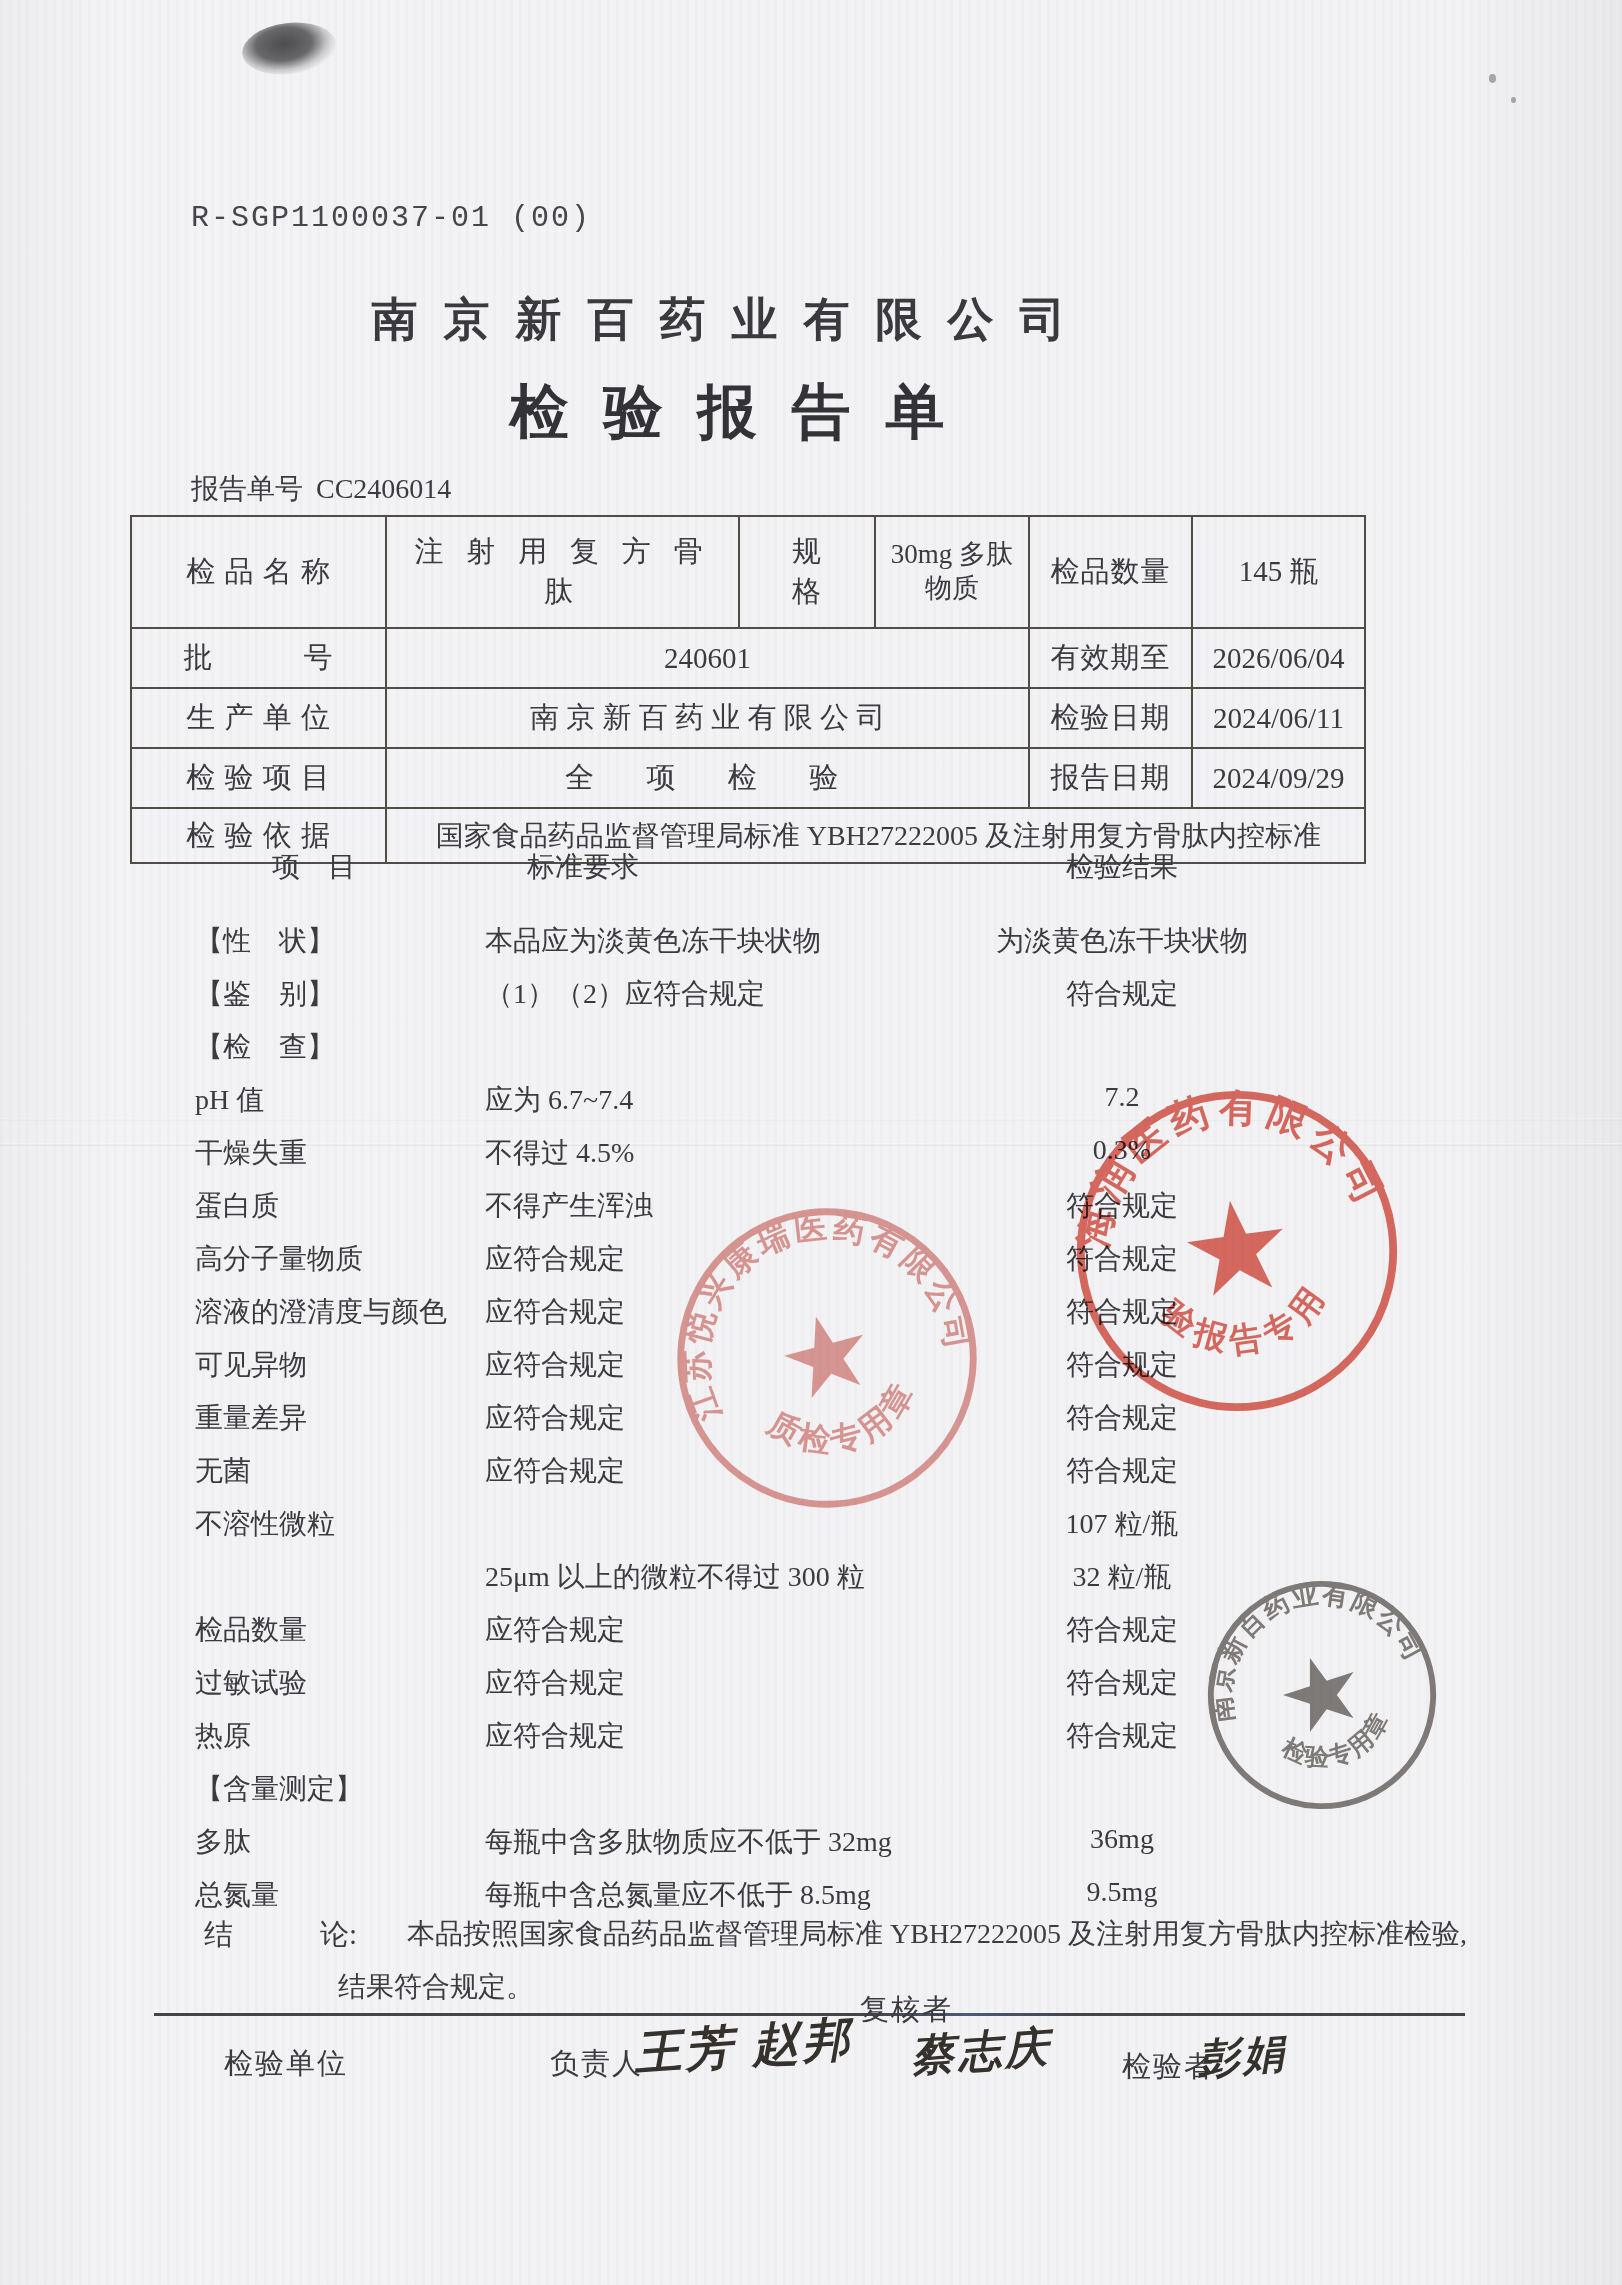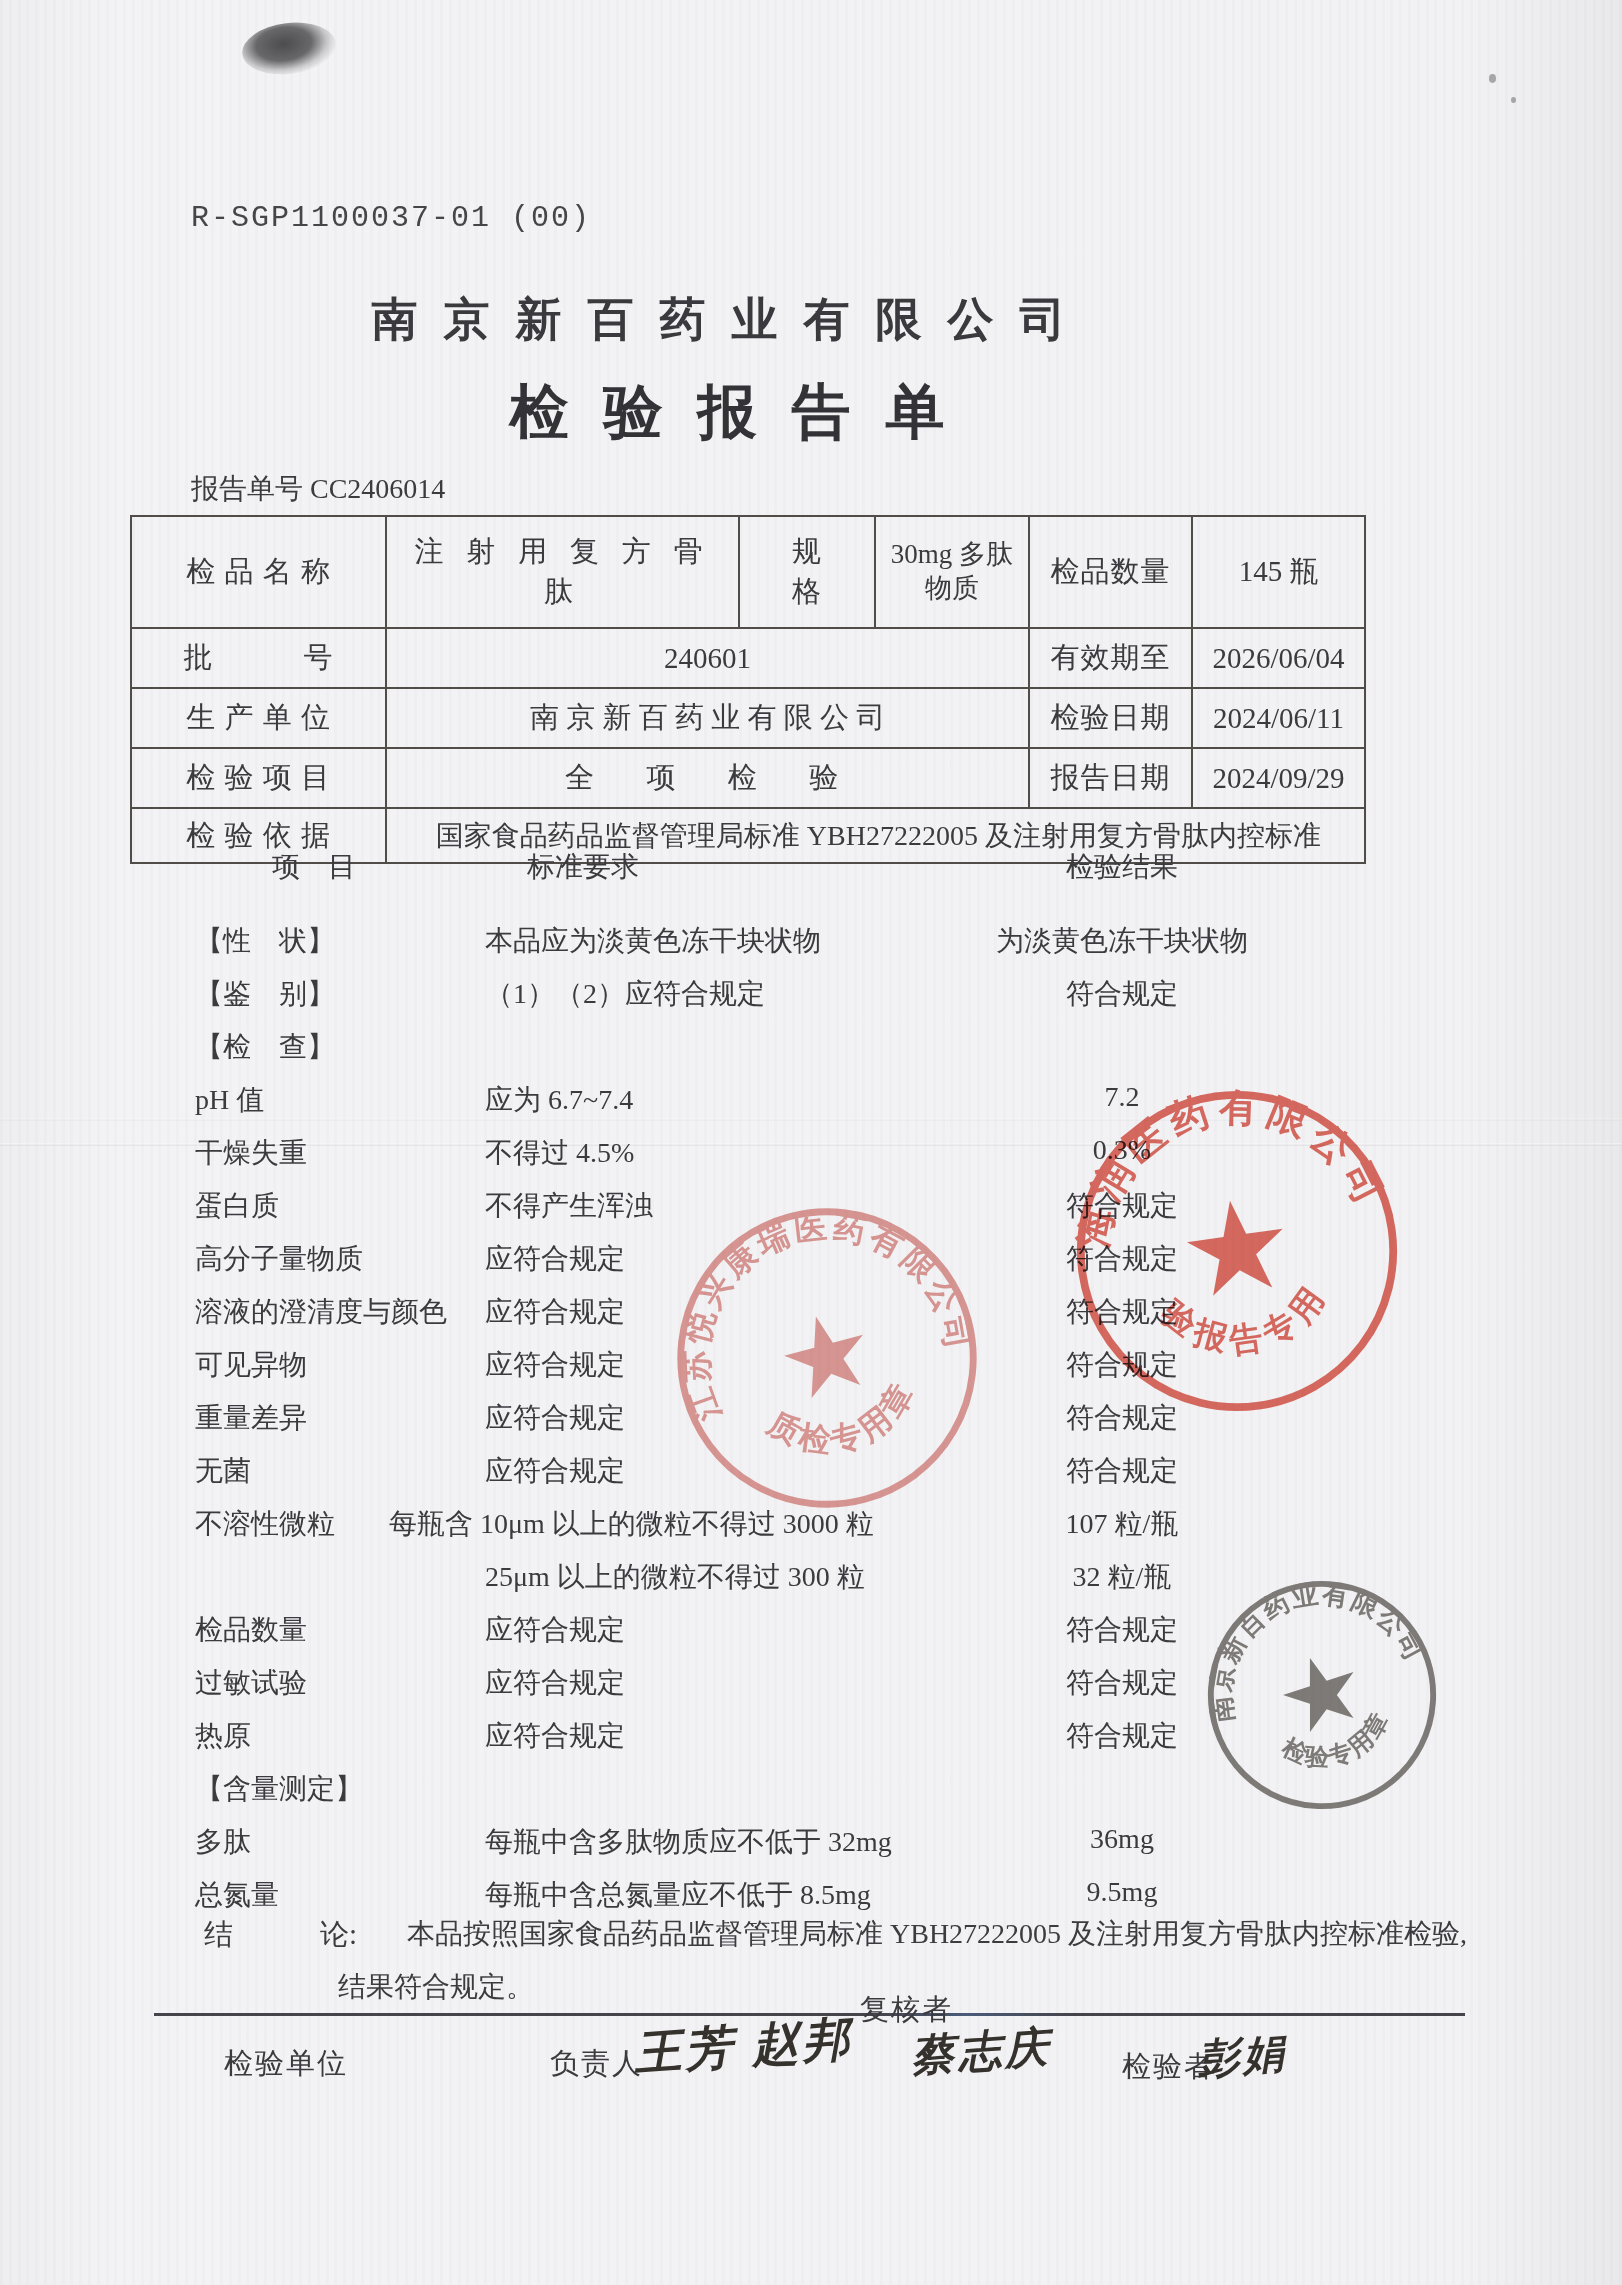--- a/index.html
+++ b/index.html
@@ -16,21 +16,21 @@
     background:radial-gradient(ellipse at 45% 40%,#3e3e41 0%,#5c5c5f 38%,rgba(120,120,122,.35) 60%,transparent 75%);
     transform:rotate(-7deg);opacity:.92;}
   .speck{position:absolute;border-radius:50%;background:#6a696e;opacity:.55;}
   .doc-code{position:absolute;left:191px;top:201px;font-size:30px;letter-spacing:2px;
     font-family:"Liberation Mono","DejaVu Sans Mono",monospace;color:#46454a;}
   .company-title{position:absolute;left:0;top:289px;width:1463px;text-align:center;
     font-size:46px;letter-spacing:26px;font-weight:600;color:#3a393e;}
   .report-title{position:absolute;left:13px;top:373px;width:1463px;text-align:center;
     font-size:59px;letter-spacing:35px;font-weight:700;color:#333236;}
   .report-no{position:absolute;left:191px;top:470px;font-size:28px;}
-  .report-no b{font-weight:normal;font-family:"Liberation Serif",serif;margin-left:7px;}
+  .report-no b{font-weight:normal;font-family:"Liberation Serif",serif;margin-left:13px;}
 
   table.info{position:absolute;left:130px;top:515px;width:1233px;border-collapse:collapse;
     table-layout:fixed;font-size:29px;color:#3b3a3f;}
   table.info td{border:2px solid #504d49;padding:0 9.8px;overflow:hidden;}
   table.info .ctr{text-align:center;}
   table.info .lft{text-align:center;padding-left:15.6px;font-size:28px;}
   table.info .lbl{text-align:center;letter-spacing:1px;}
   .ls12{letter-spacing:11.7px;}
   .ls8{letter-spacing:7.8px;}
   .spec-val{font-size:27px;line-height:1.25;}
@@ -173,21 +173,20 @@
           <span class="c-std">应符合规定</span>
           <span class="c-res">符合规定</span>
         </div>
         <div class="trow">
           <span class="c-label">无菌</span>
           <span class="c-std">应符合规定</span>
           <span class="c-res">符合规定</span>
         </div>
         <div class="trow">
           <span class="c-label">不溶性微粒</span>
-          <span class="c-std wide">每瓶含 10μm 以上的微粒不得过 3000 粒</span>
           <span class="c-res">107 粒/瓶</span>
         </div>
         <div class="trow">
           <span class="c-label"></span>
           <span class="c-std">25μm 以上的微粒不得过 300 粒</span>
           <span class="c-res">32 粒/瓶</span>
         </div>
         <div class="trow">
           <span class="c-label">检品数量</span>
           <span class="c-std">应符合规定</span>

